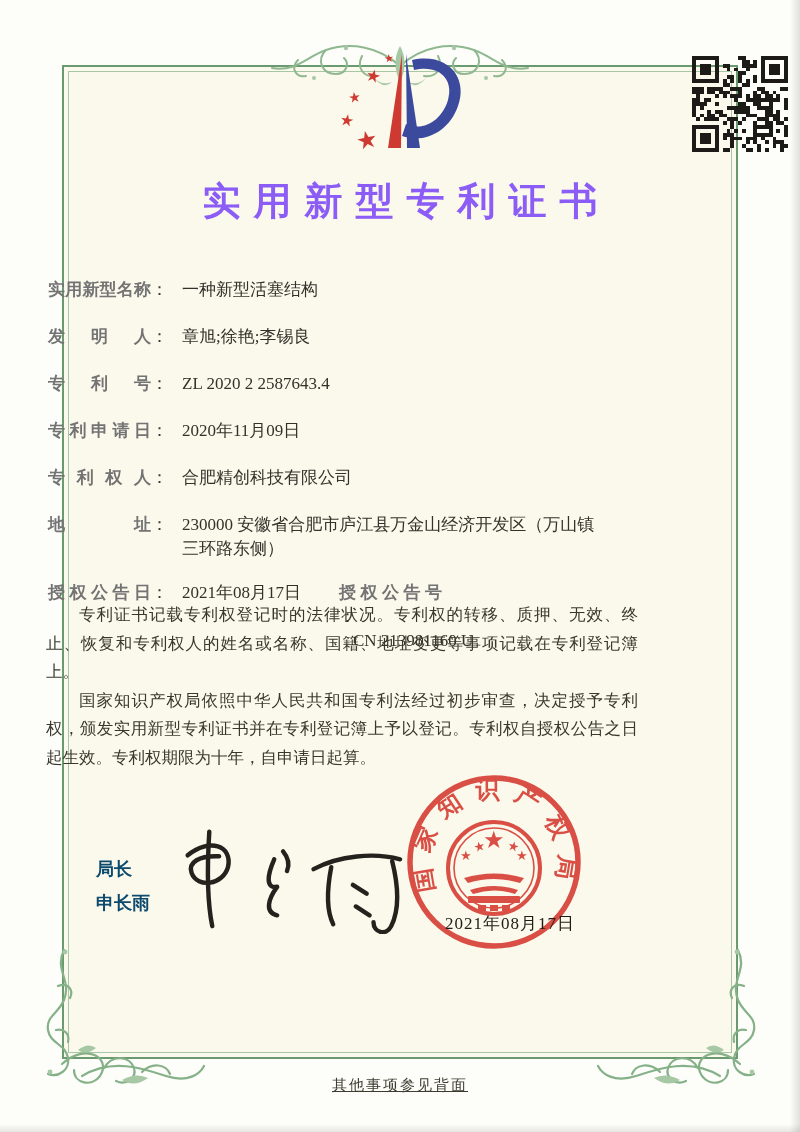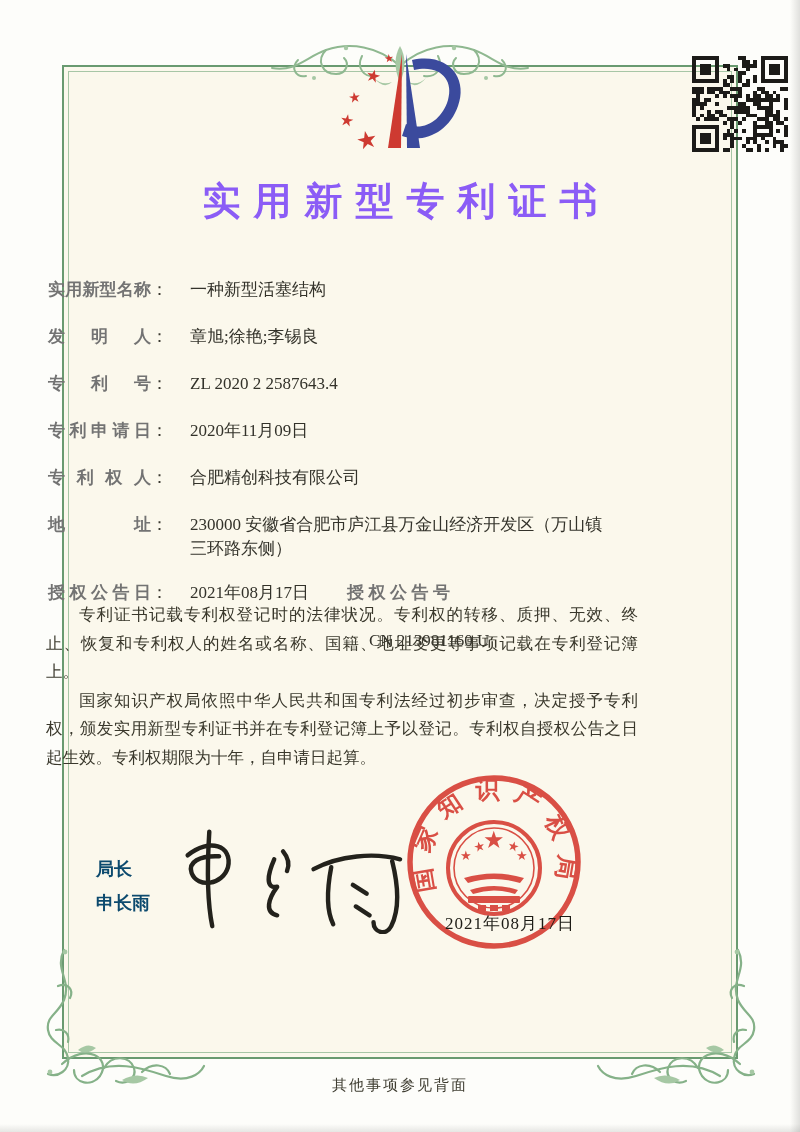--- a/index.html
+++ b/index.html
@@ -41,21 +41,21 @@
   .title { position:absolute; top:176px; left:0; width:100%;
     text-align:center; font-size:38px; font-weight:700;
     letter-spacing:13px; padding-left:13px; color:#8b5cf6; }
 
   
   .fields { position:absolute; left:48px; top:278px; width:596px; font-size:17px; }
   .frow { display:flex; align-items:flex-start; margin-bottom:23px; line-height:24px; }
   .flabel { display:inline-block; width:103px; text-align:justify;
     text-align-last:justify; flex:none; color:#737373;font-weight:bold; }
   .fcolon { flex:none; color:#3b3a31; }
-  .fvalue { margin-left:22px; white-space:pre-line; color:#33322a; }
+  .fvalue { margin-left:14px; white-space:pre-line; color:#33322a; }
   .frow.two { justify-content:flex-start; }
   .fitem { display:flex; align-items:flex-start; }
   .fitem + .fitem { margin-left:38px;flex-direction:column; }
   .frow-address { margin-bottom:20px; }
 
   
   .bodytext { position:absolute; left:46px; top:601px; width:592px;
     font-size:16.5px; line-height:28.5px; text-align:justify; color:#3a382c; }
   .bodytext p { text-indent:2em; }
 
@@ -67,21 +67,21 @@
 
   
   .seal { position:absolute; left:404px; top:772px; width:180px; height:180px; }
   .seal-date { position:absolute; left:420px; top:912px; width:180px;
     text-align:center; font-size:17px; letter-spacing:1px; color:#1d1c16; }
 
   .page-no { position:absolute; left:0; bottom:7px; width:100%;
     text-align:center; font-size:14px; color:#3c3b31; letter-spacing:1px; }
 
   .back-note { position:absolute; left:0; top:1076px; width:100%;
-    text-align:center; font-size:15px; letter-spacing:2px; color:#3e3c30; }
+    text-align:center; font-size:15px; letter-spacing:2px; color:#3e3c30;text-decoration:underline; }
 </style>
 </head>
 <body>
 
 <div class="page">
 
   <div class="frame"></div>
 
   <svg class="orn orn-top" width="300" height="64" viewBox="0 0 300 64">
     <g fill="none" stroke="#8fb890" stroke-width="2" stroke-linecap="round">

